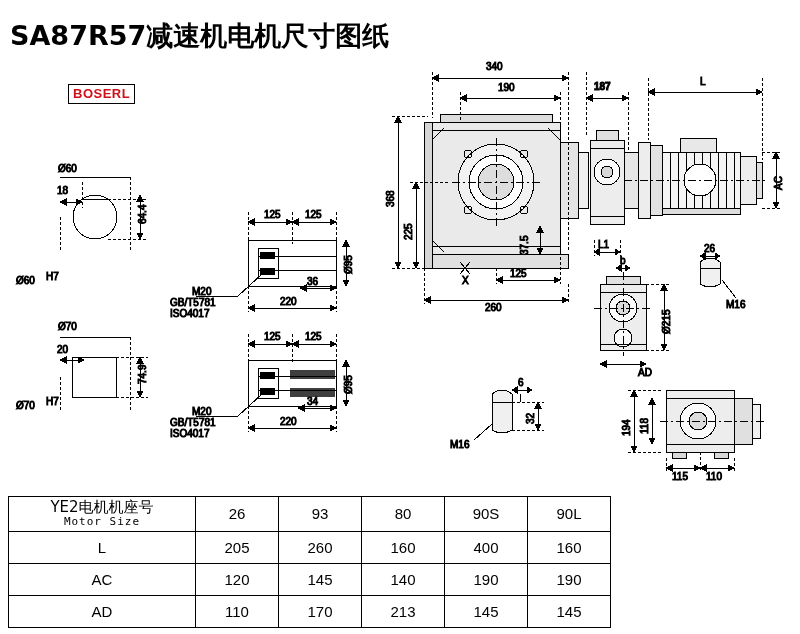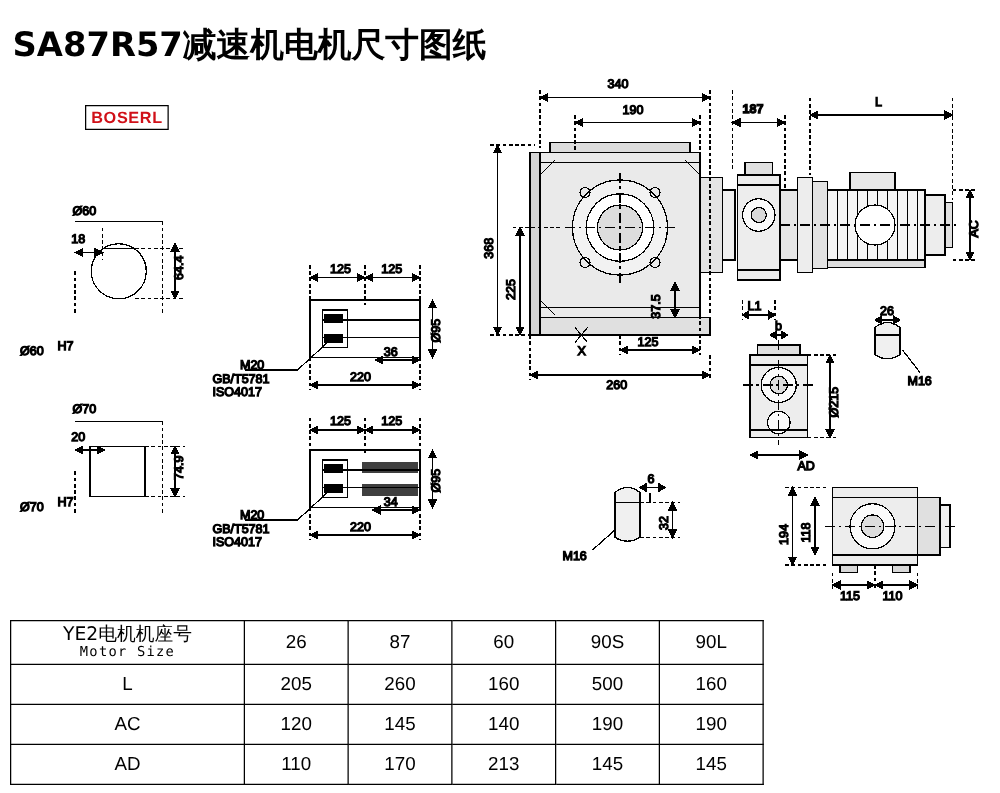--- a/index.html
+++ b/index.html
@@ -480,31 +480,31 @@
   <table class="tbl">
     <tbody>
       <tr>
         <td class="c0 head">
           <div class="hdr-two">
             <div class="l1">YE2电机机座号</div>
             <div class="l2">Motor Size</div>
           </div>
         </td>
         <td class="c1">26</td>
-        <td class="c2">87</td>
-        <td class="c3">60</td>
+        <td class="c2">93</td>
+        <td class="c3">80</td>
         <td class="c4">90S</td>
         <td class="c5">90L</td>
       </tr>
       <tr>
         <td class="c0">L</td>
         <td class="c1">205</td>
         <td class="c2">260</td>
         <td class="c3">160</td>
-        <td class="c4">500</td>
+        <td class="c4">400</td>
         <td class="c5">160</td>
       </tr>
       <tr>
         <td class="c0">AC</td>
         <td class="c1">120</td>
         <td class="c2">145</td>
         <td class="c3">140</td>
         <td class="c4">190</td>
         <td class="c5">190</td>
       </tr>

